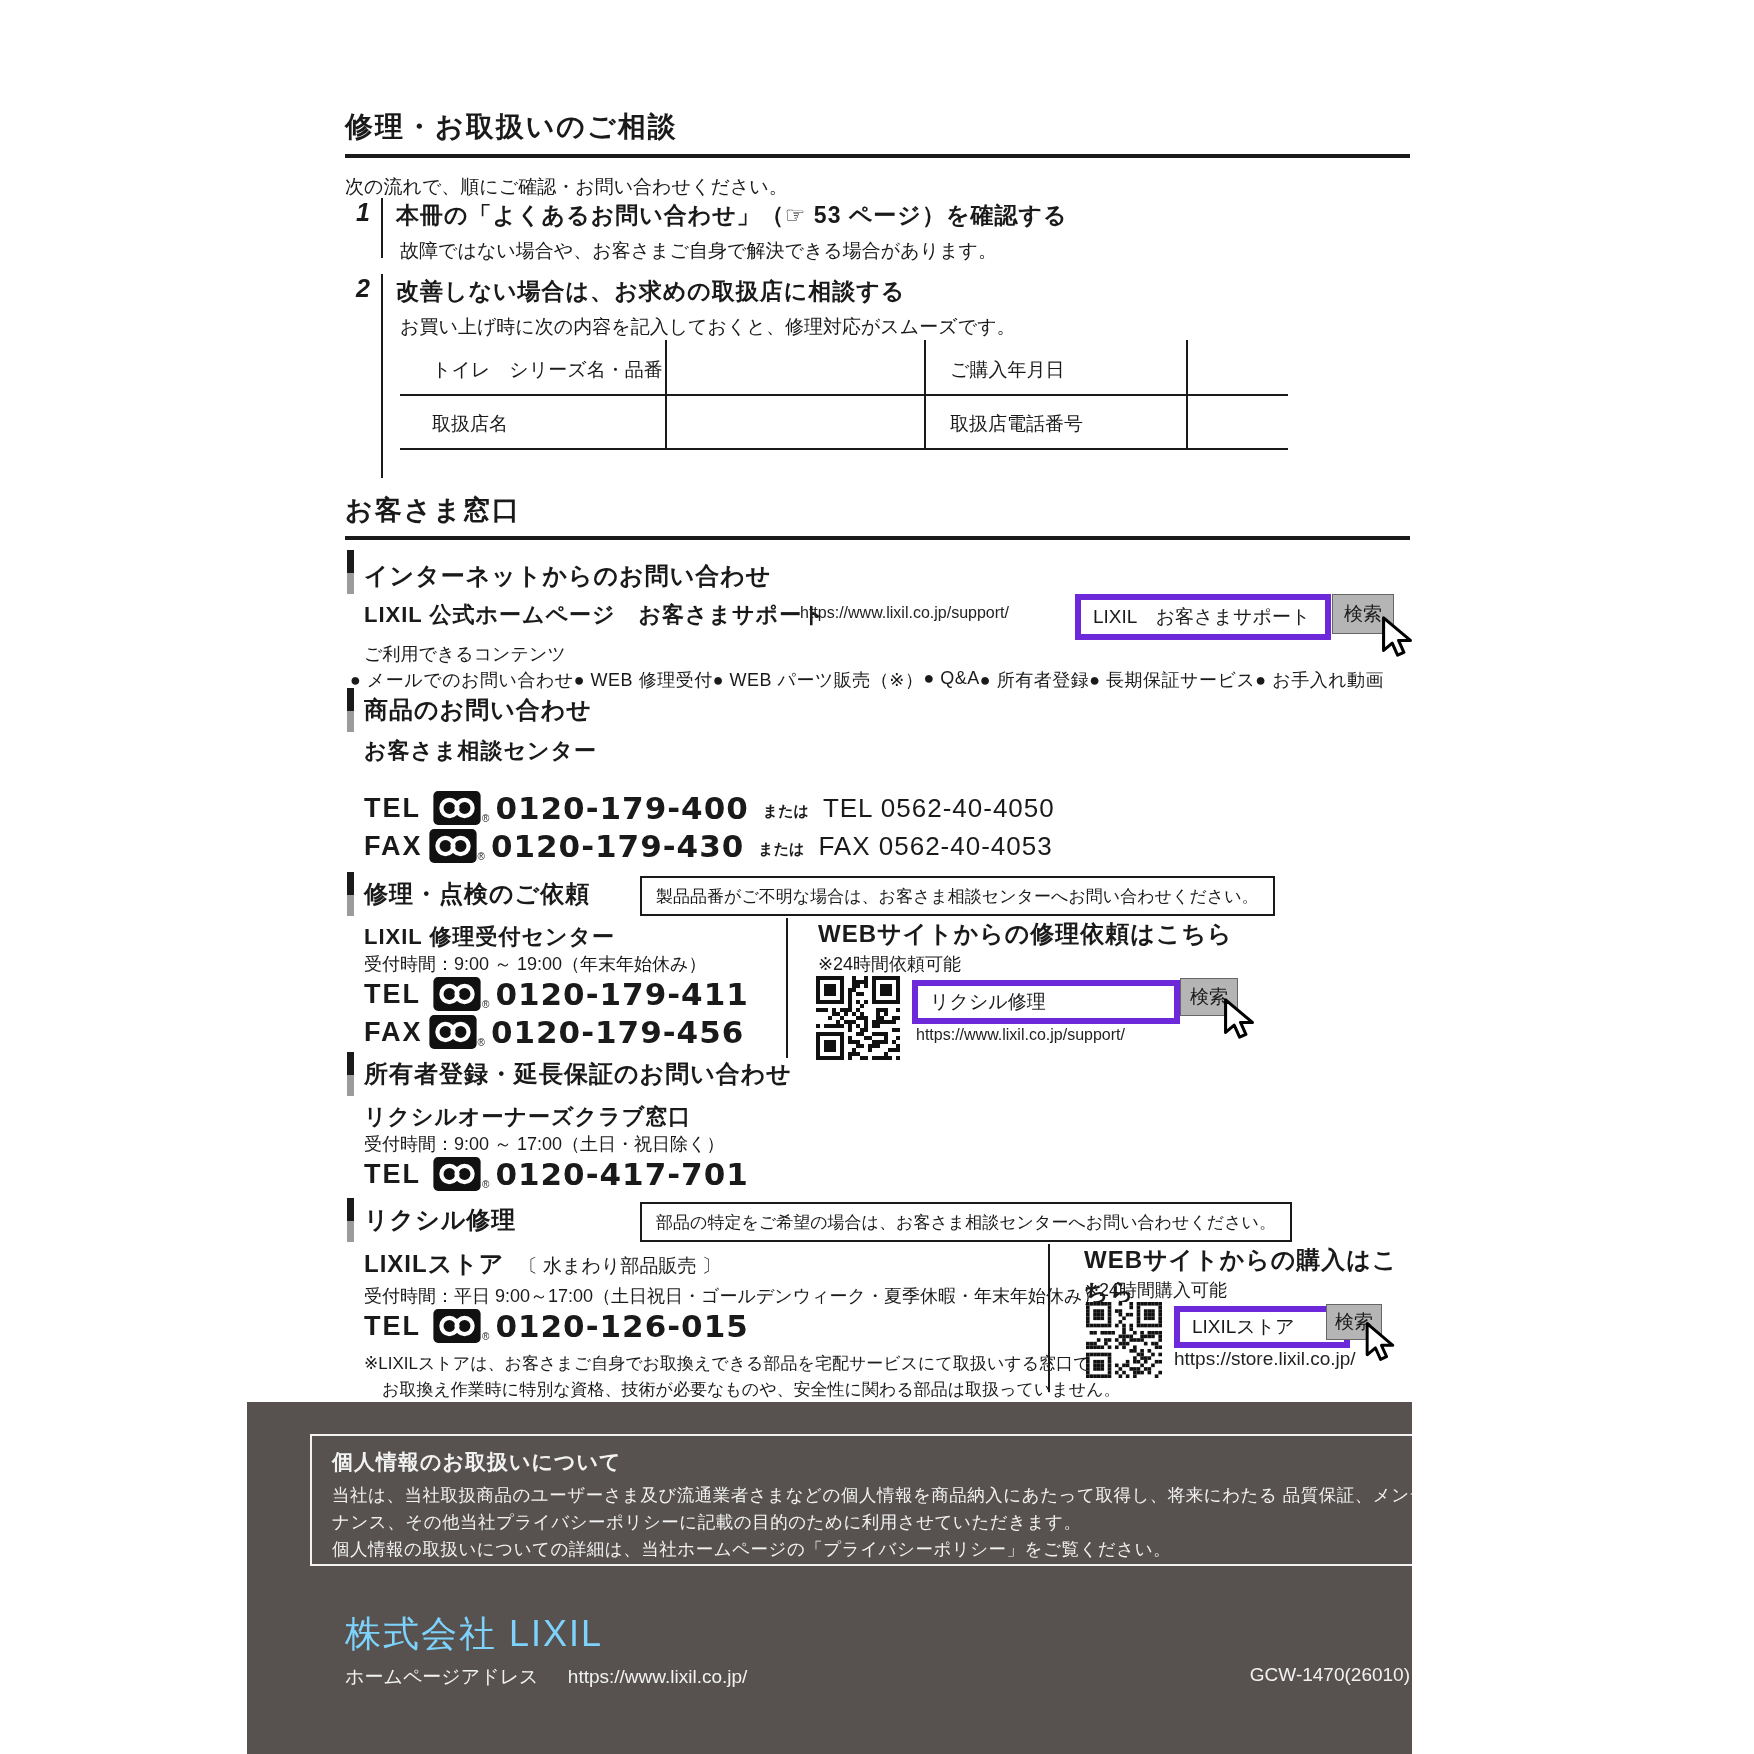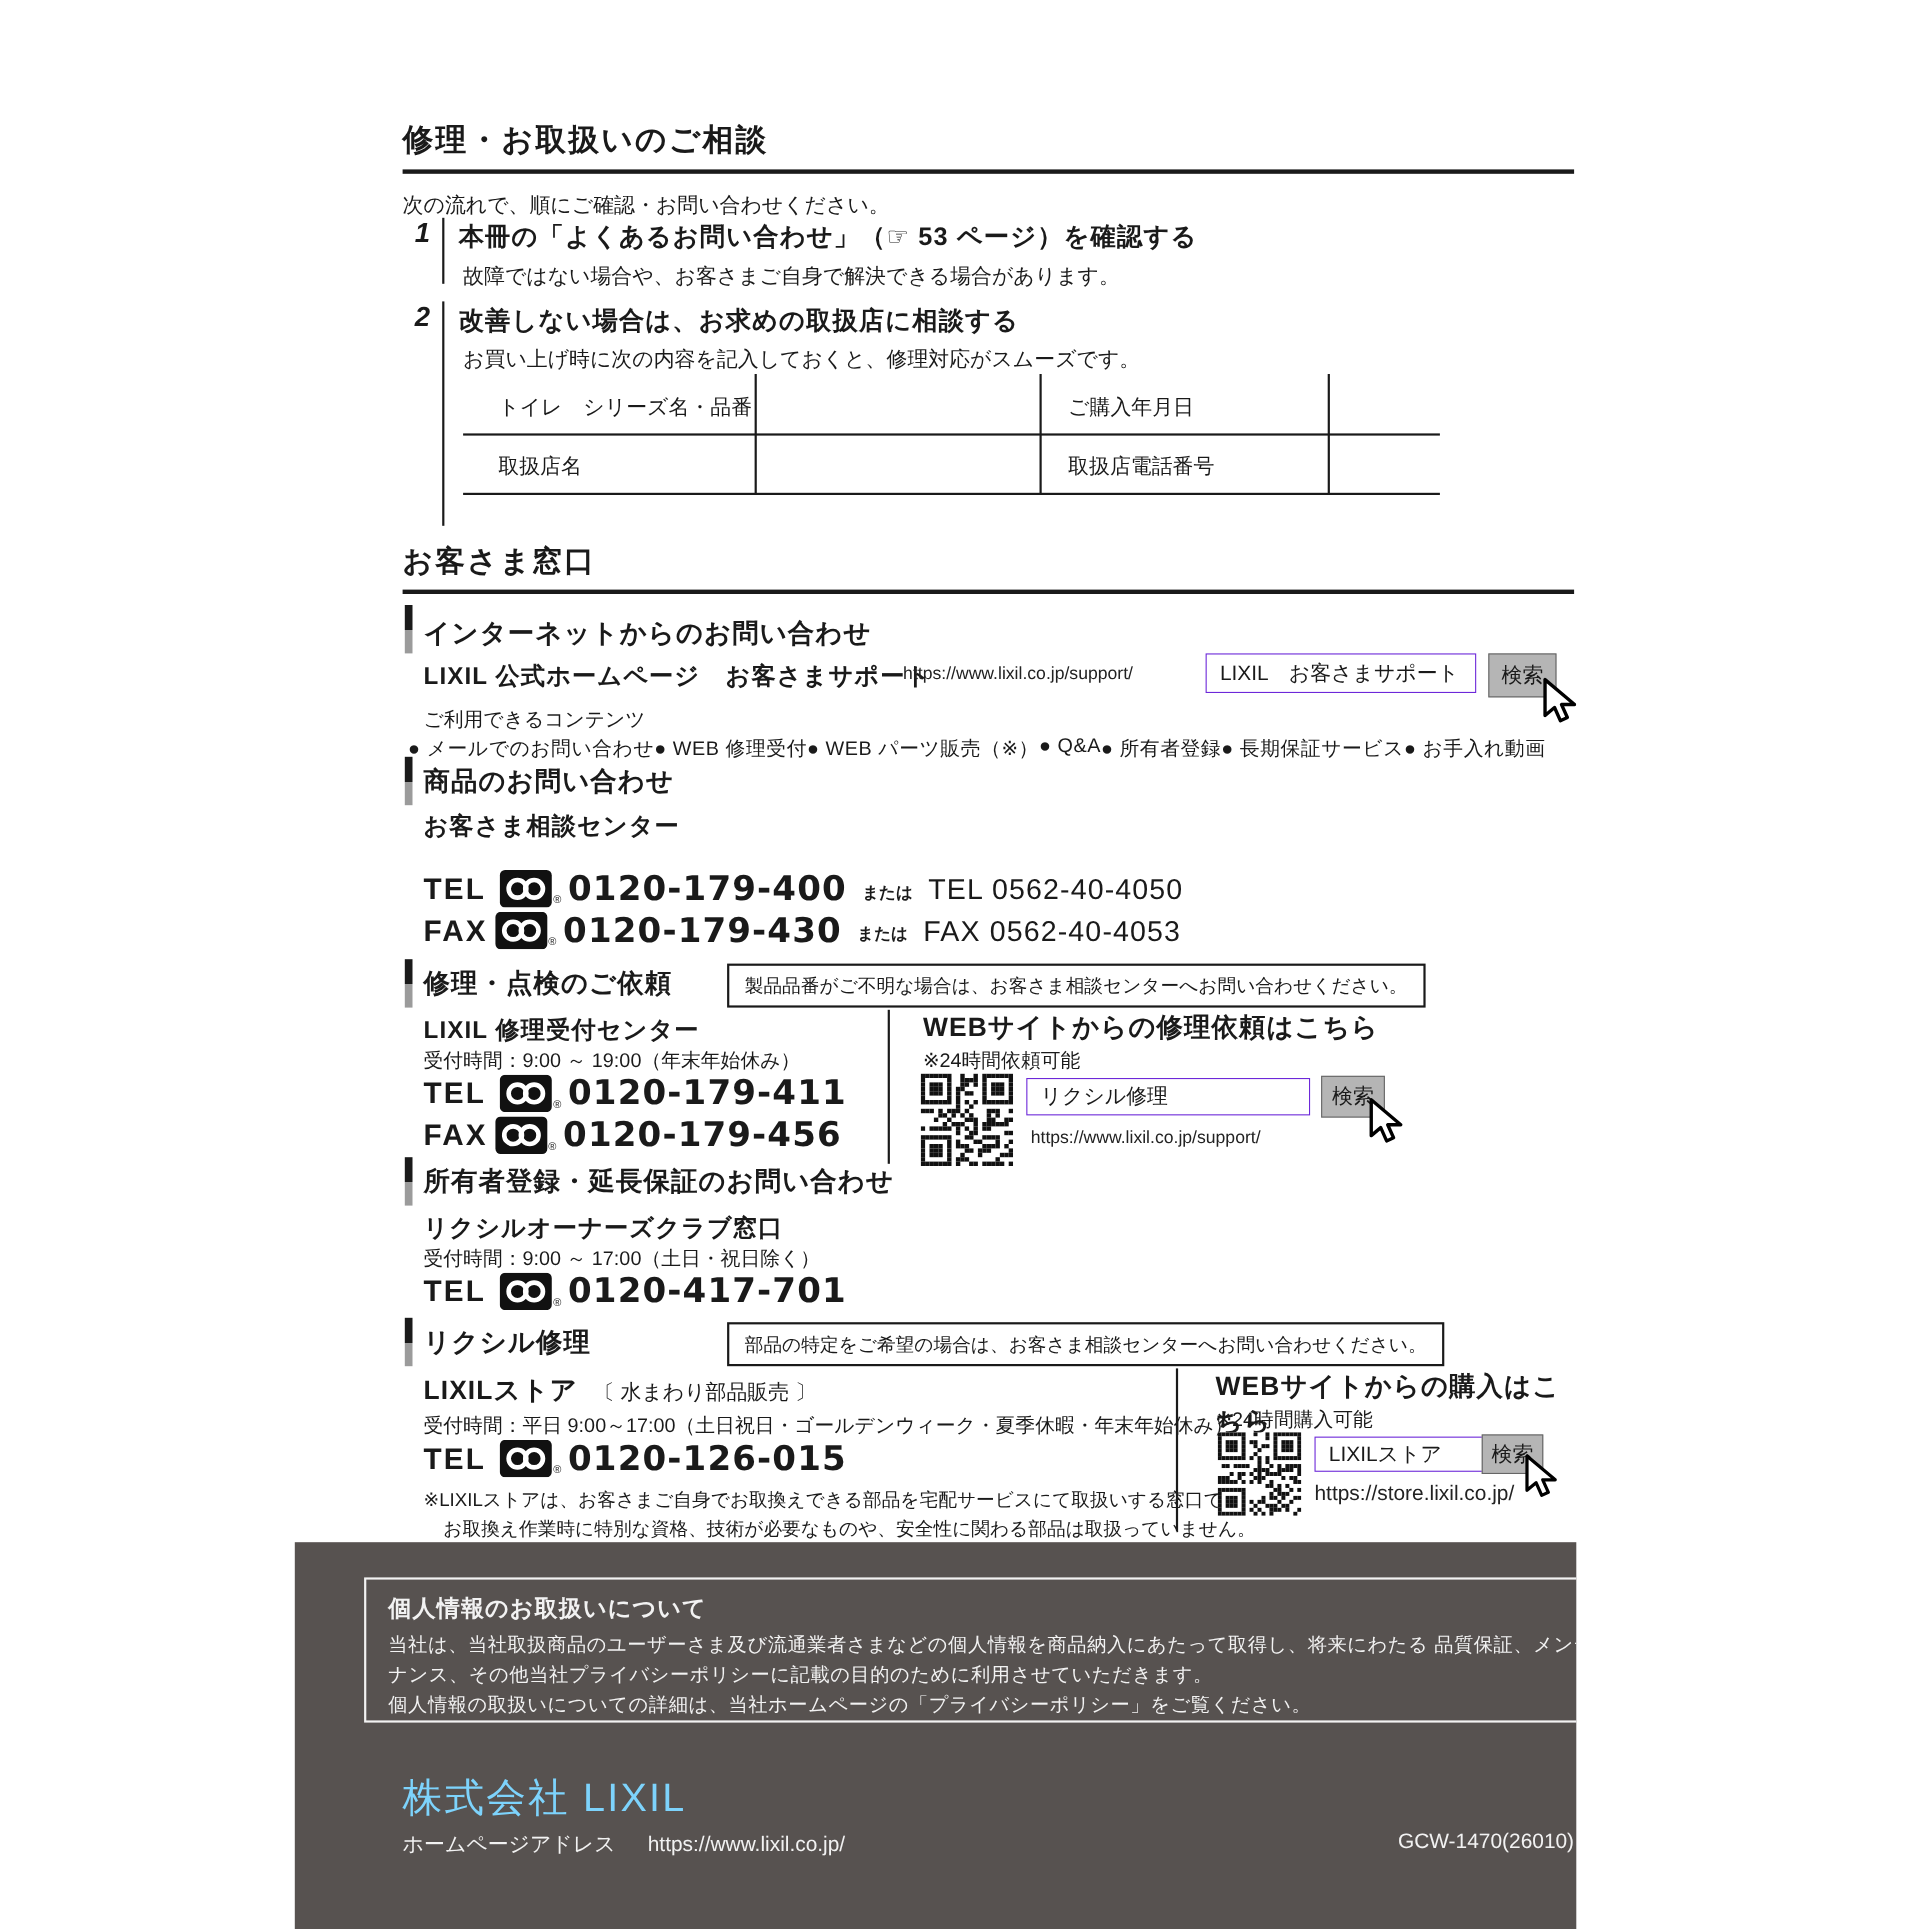--- a/index.html
+++ b/index.html
@@ -1,36 +1,36 @@
 <!DOCTYPE html>
 <html><head>
 <meta charset="utf-8">
 <style>
   html,body{margin:0;padding:0;background:#fff;}
   #page{
     position:relative;width:1412px;height:1754px;background:#fff;overflow:hidden;
-    font-family:"Liberation Sans","DejaVu Sans",sans-serif;color:#1a1a1a;margin-left:21px;
+    font-family:"Liberation Sans","DejaVu Sans",sans-serif;color:#1a1a1a;
   }
   .abs{position:absolute;}
   .h1{font-size:28px;font-weight:bold;letter-spacing:2px;}
   .rule{height:4px;background:#1a1a1a;}
   .t19{font-size:19px;}
   .t18{font-size:18px;}
   .t17{font-size:17px;}
   .step-num{font-size:25px;font-style:italic;font-weight:bold;width:26px;text-align:center;}
   .step-vline{width:2px;background:#1a1a1a;}
   .step-h{font-size:23px;font-weight:bold;letter-spacing:1px;}
   .tbl-line-h{height:2px;background:#1a1a1a;}
   .tbl-line-v{width:2px;background:#1a1a1a;}
   .h2{font-size:27px;font-weight:bold;letter-spacing:2px;}
   .marker{width:7px;background:linear-gradient(180deg,#1a1a1a 0 52%,#9b9b9b 52% 100%);}
   .sec-h{font-size:24px;font-weight:bold;letter-spacing:1px;}
   .center-h{font-size:22px;font-weight:bold;letter-spacing:1px;}
   .url{font-size:16px;color:#222;}
-  .search-box{border:1px solid #6d28d9;background:#fff;display:flex;align-items:center;padding:0 12px;font-size:19px;}
+  .search-box{border:6px solid #6d28d9;background:#fff;display:flex;align-items:center;padding:0 12px;font-size:19px;}
   .search-btn{border:1px solid #666;background:#b5b5b5;display:flex;align-items:center;justify-content:center;font-size:19px;color:#1a1a1a;}
   .note-box{border:2px solid #1a1a1a;display:flex;align-items:center;padding:0 14px;font-size:17px;height:36px;background:#fff;}
   .telrow{display:flex;align-items:center;}
   .tel-label{font-size:27px;font-weight:600;letter-spacing:2px;}
   .tel-num{font-size:31px;font-weight:bold;letter-spacing:1px;font-family:"DejaVu Sans","Liberation Sans",sans-serif;}
   .tel-alt{font-size:26px;letter-spacing:1px;}
   .or{font-size:15px;font-weight:bold;margin:6px 14px 0 14px;}
   .reg{font-size:10px;align-self:flex-end;margin:0 6px 2px 1px;}
   .freedial{width:48px;height:34px;margin-left:12px;}
   .bullets{display:flex;font-size:18px;letter-spacing:0.5px;}

